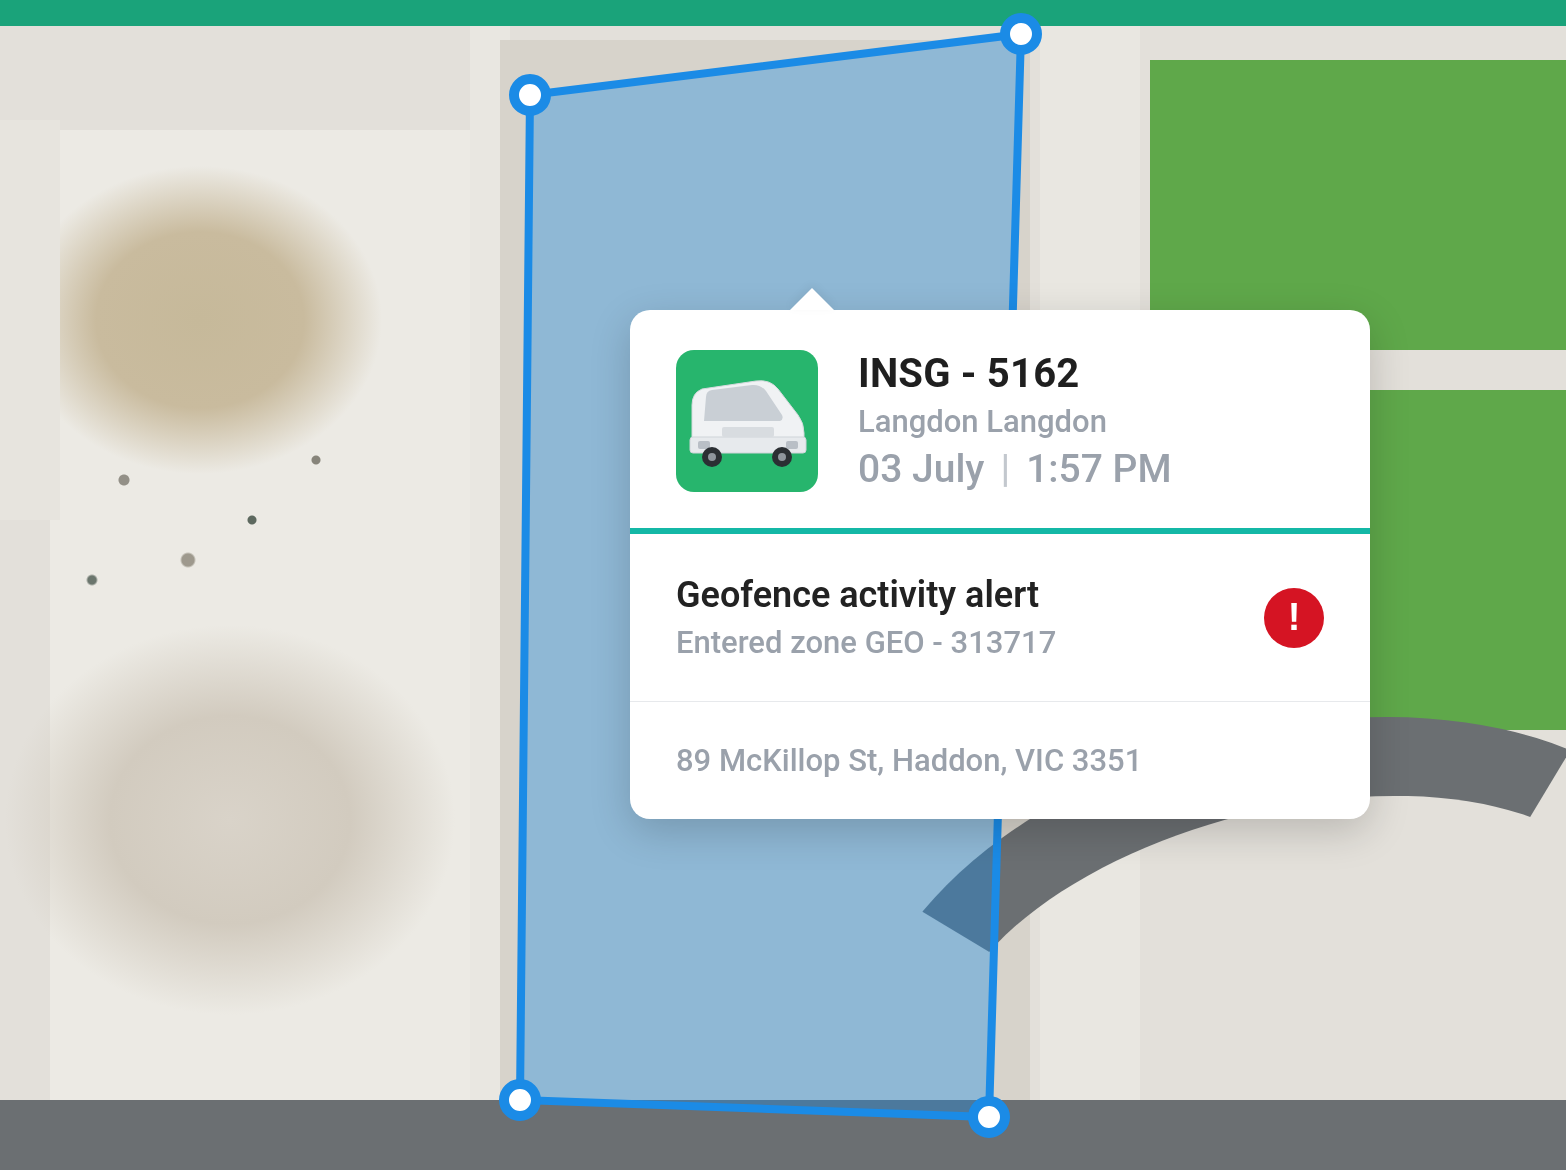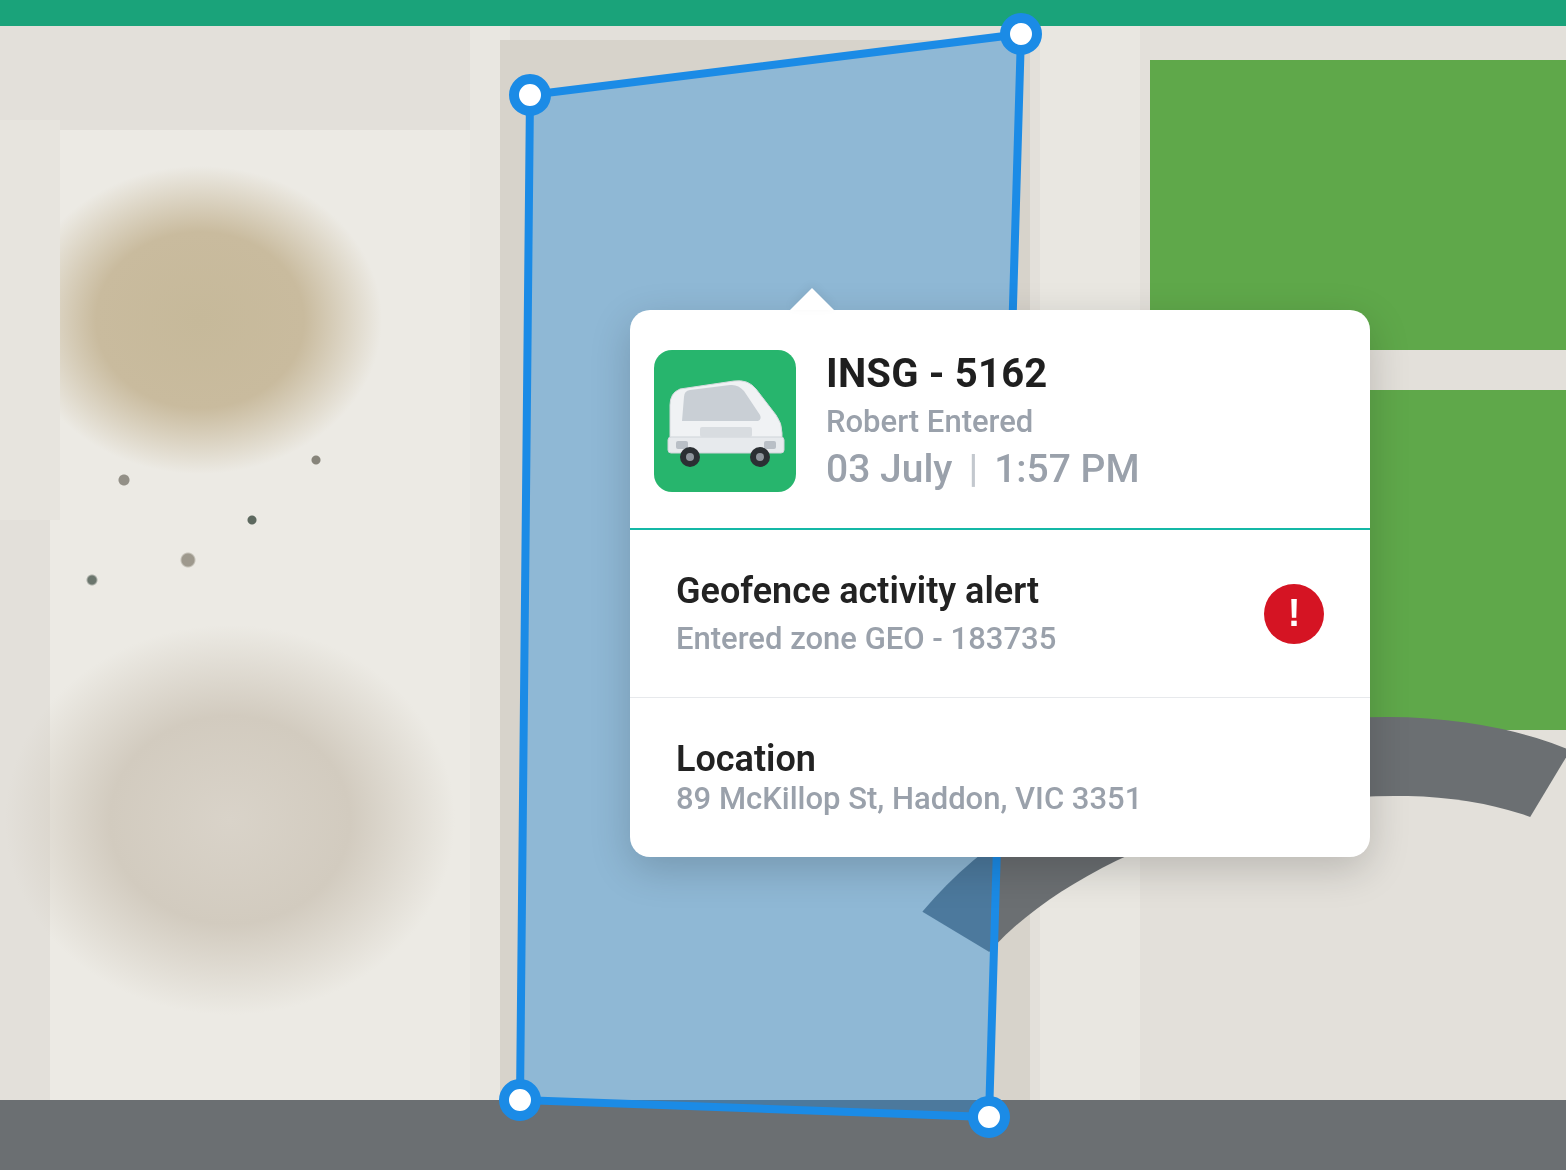--- a/index.html
+++ b/index.html
@@ -105,23 +105,23 @@
   .card-section {
     padding:40px 46px;
     border-bottom:1px solid #e7e9ec;
   }
   .card-section:last-child { border-bottom:0; }
 
   
   .hdr {
     display:flex;
     align-items:center;
-    gap:30px;
-    padding:40px 24px 36px;
-    border-bottom:2px solid #14b8a6;
+    gap:40px;
+    padding:40px 46px 36px;
+    border-bottom:6px solid #14b8a6;
   }
   .thumb {
     width:142px; height:142px;
     border-radius:18px;
     background:#27b56d;
     display:flex;
     align-items:center;
     justify-content:center;
     flex:0 0 auto;
   }
@@ -211,37 +211,36 @@
           <rect x="36" y="52" width="52" height="10" rx="2" fill="#d8dce0"></rect>
 
           <circle cx="26" cy="82" r="10" fill="#2b2f33"></circle>
           <circle cx="26" cy="82" r="4" fill="#8f959c"></circle>
           <circle cx="96" cy="82" r="10" fill="#2b2f33"></circle>
           <circle cx="96" cy="82" r="4" fill="#8f959c"></circle>
         </svg>
       </div>
       <div class="hdr-text">
         <div class="veh-id">INSG - 5162</div>
-        <div class="driver">Robert Entered</div>
+        <div class="driver">Langdon Langdon</div>
         <div class="datetime">
           <span>03 July</span><span class="sep">|</span><span>1:57 PM</span>
         </div>
       </div>
     </div>
 
     <div class="card-section">
       <div class="alert-row">
         <div class="alert-text">
           <div class="sect-title">Geofence activity alert</div>
-          <div class="sect-sub">Entered zone GEO - 183735</div>
+          <div class="sect-sub">Entered zone GEO - 313717</div>
         </div>
         <div class="alert-ico">!</div>
       </div>
     </div>
 
     <div class="card-section">
-      <div class="sect-title">Location</div>
       <div class="sect-sub" style="margin-top:0">89 McKillop St, Haddon, VIC 3351</div>
     </div>
 
   </div>
 
 </div>
 
 </body></html>

